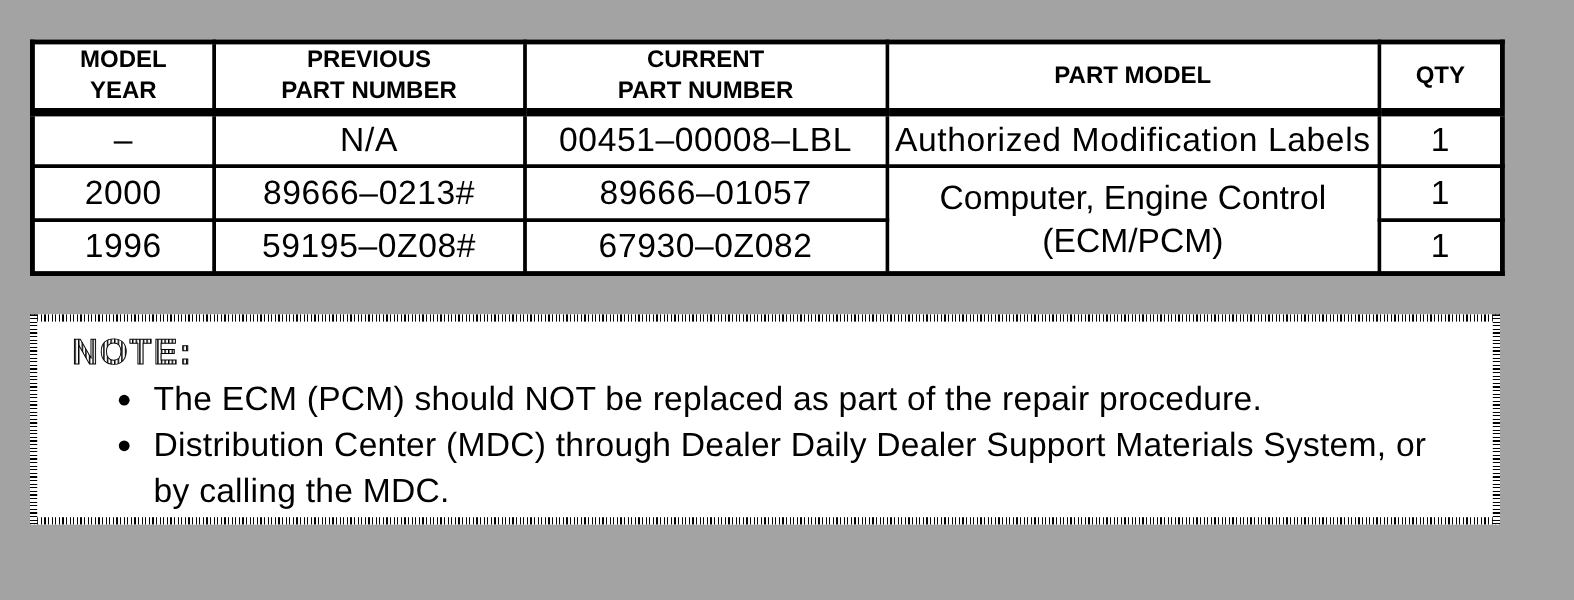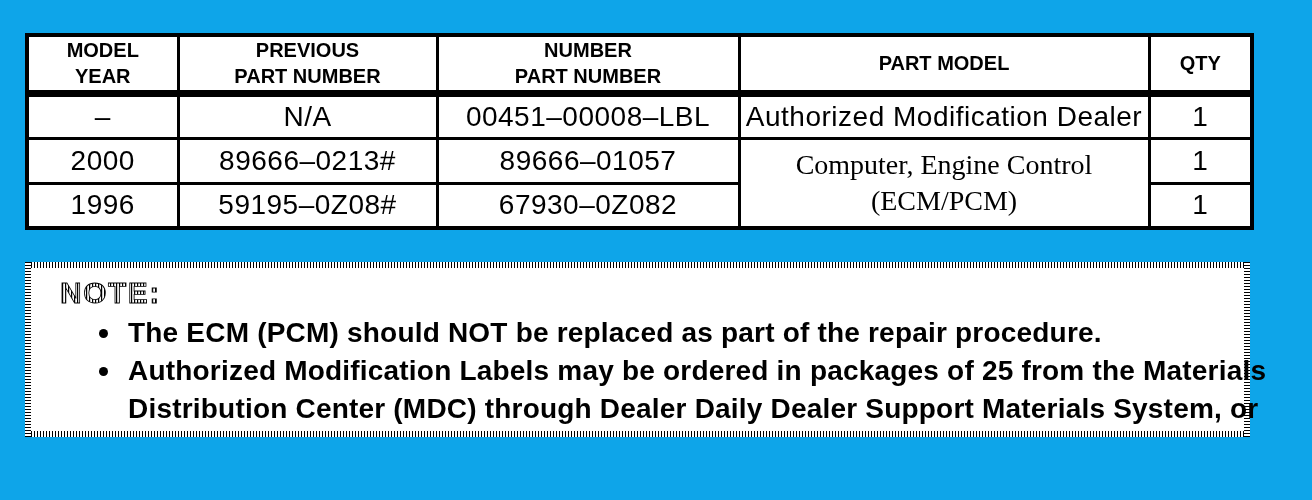--- a/index.html
+++ b/index.html
@@ -1,21 +1,21 @@
 <!DOCTYPE html>
 <html><head>
 <meta charset="utf-8">
 <style>
   * { box-sizing: border-box; }
   html, body { margin: 0; padding: 0; background: #ffffff; }
   .page {
     position: relative;
     width: 1312px;
     height: 500px;
-    background: #0ea5e9;
+    background: #a3a3a3;
     color: #000000;
     font-family: "Liberation Sans", sans-serif;
   }
 
   
   table.parts {
     position: absolute;
     left: 25px;
     top: 33px;
     width: 1225px;
@@ -37,21 +37,21 @@
     font-weight: bold;
     line-height: 26px;
     border-bottom: 7px solid #000;
   }
   .parts tbody td {
     height: 45px;
     font-size: 28px;
     font-weight: normal;
     letter-spacing: 0.5px;
   }
-  .parts tbody td.part-name-merged { letter-spacing: 0; font-family: Liberation Serif, serif; }
+  .parts tbody td.part-name-merged { letter-spacing: 0; }
   .part-name-merged div { line-height: 36px; }
 
   
   .notebox {
     position: absolute;
     left: 25px;
     top: 262px;
     width: 1225px;
     height: 175px;
     background: #ffffff;
@@ -84,21 +84,21 @@
   .bullet-item { display: flex; align-items: flex-start; }
   .dot {
     flex: 0 0 9px;
     width: 9px; height: 9px;
     border-radius: 50%;
     background: #000;
     margin: 15px 20px 0 0;
   }
   .bullet-lines {
     font-size: 28px;
-    font-weight: bold;
+    font-weight: normal;
     line-height: 38px;
     letter-spacing: 0.2px;
     white-space: nowrap;
   }
 </style>
 </head>
 <body>
 
 <div class="page">
 
@@ -114,37 +114,37 @@
       <tr>
         <th>
           <div>MODEL</div>
           <div>YEAR</div>
         </th>
         <th>
           <div>PREVIOUS</div>
           <div>PART NUMBER</div>
         </th>
         <th>
-          <div>NUMBER</div>
+          <div>CURRENT</div>
           <div>PART NUMBER</div>
         </th>
         <th>
           <div>PART MODEL</div>
         </th>
         <th>
           <div>QTY</div>
         </th>
       </tr>
     </thead>
     <tbody>
       <tr>
         <td>–</td>
         <td>N/A</td>
         <td>00451–00008–LBL</td>
-        <td>Authorized Modification Dealer</td>
+        <td>Authorized Modification Labels</td>
         <td>1</td>
       </tr>
       <tr>
         <td>2000</td>
         <td>89666–0213#</td>
         <td>89666–01057</td>
         <td class="part-name-merged" rowspan="2">
           <div>Computer, Engine Control</div>
           <div>(ECM/PCM)</div>
         </td>
@@ -179,21 +179,21 @@
       <div class="bullets">
         <div class="bullet-item">
           <span class="dot"></span>
           <div class="bullet-lines">
             <div>The ECM (PCM) should NOT be replaced as part of the repair procedure.</div>
           </div>
         </div>
         <div class="bullet-item">
           <span class="dot"></span>
           <div class="bullet-lines">
-            <div>Authorized Modification Labels may be ordered in packages of 25 from the Materials</div>
             <div>Distribution Center (MDC) through Dealer Daily Dealer Support Materials System, or</div>
+            <div>by calling the MDC.</div>
           </div>
         </div>
       </div>
     </div>
   </div>
 
 </div>
 
 </body></html>

